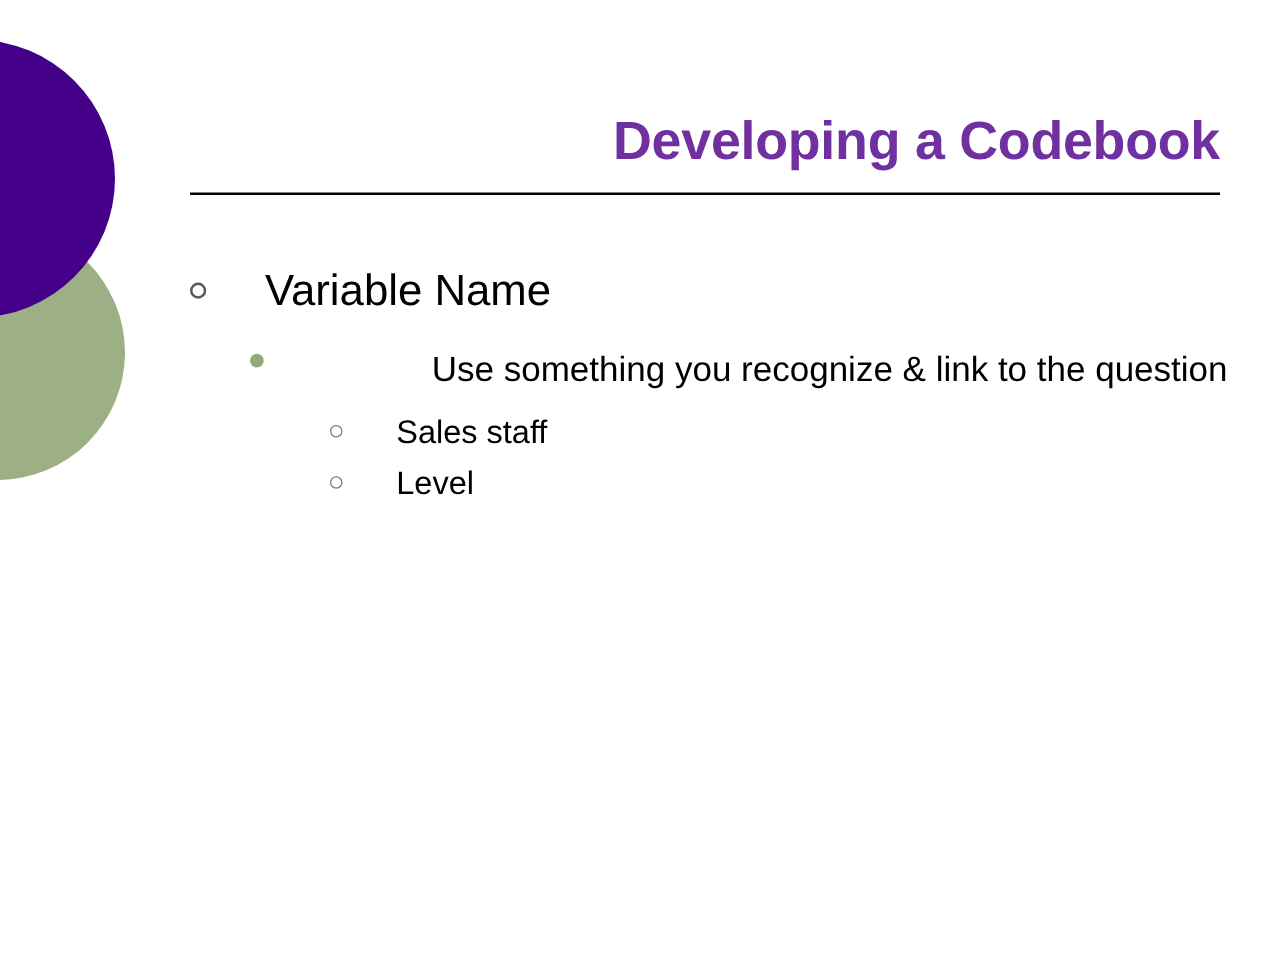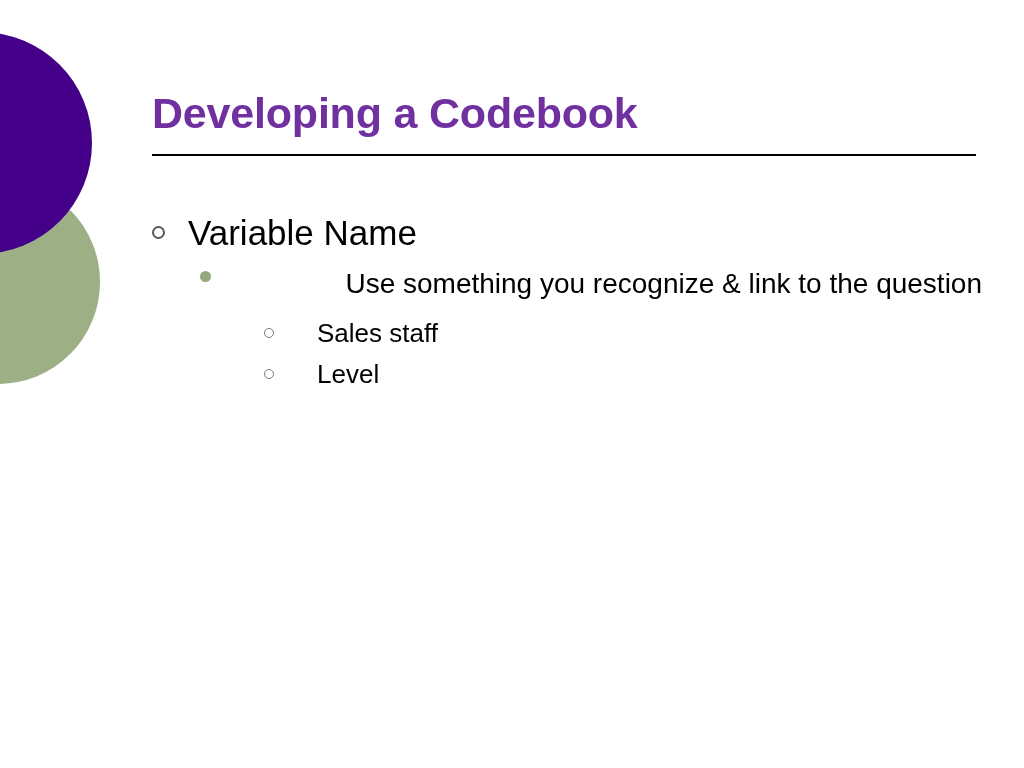--- a/index.html
+++ b/index.html
@@ -49,20 +49,21 @@
     width: 824px;
     z-index: 5;
   }
   #slide-title {
     font-size: 43px;
     font-weight: bold;
     color: #7030A0;
     letter-spacing: -0.2px;
     line-height: 1.0;
     white-space: nowrap;
+    text-align: right;
   }
   #title-rule {
     margin-top: 19px;
     width: 824px;
     height: 0;
     border-top: 2px solid #000000;
   }
 
   
   #body-block {
@@ -74,21 +75,22 @@
     color: #000000;
   }
 
   .bullet-row {
     display: flex;
     align-items: flex-start;
   }
 
   
   .lvl1 {
-    margin-bottom: 4px;
+    margin-bottom: 16px;
+    gap: 24px;
   }
   .lvl1 .marker {
     flex: 0 0 auto;
     width: 36px;
     padding-top: 14px;
     display: flex;
     justify-content: flex-start;
   }
   .ring-lg {
     display: block;

